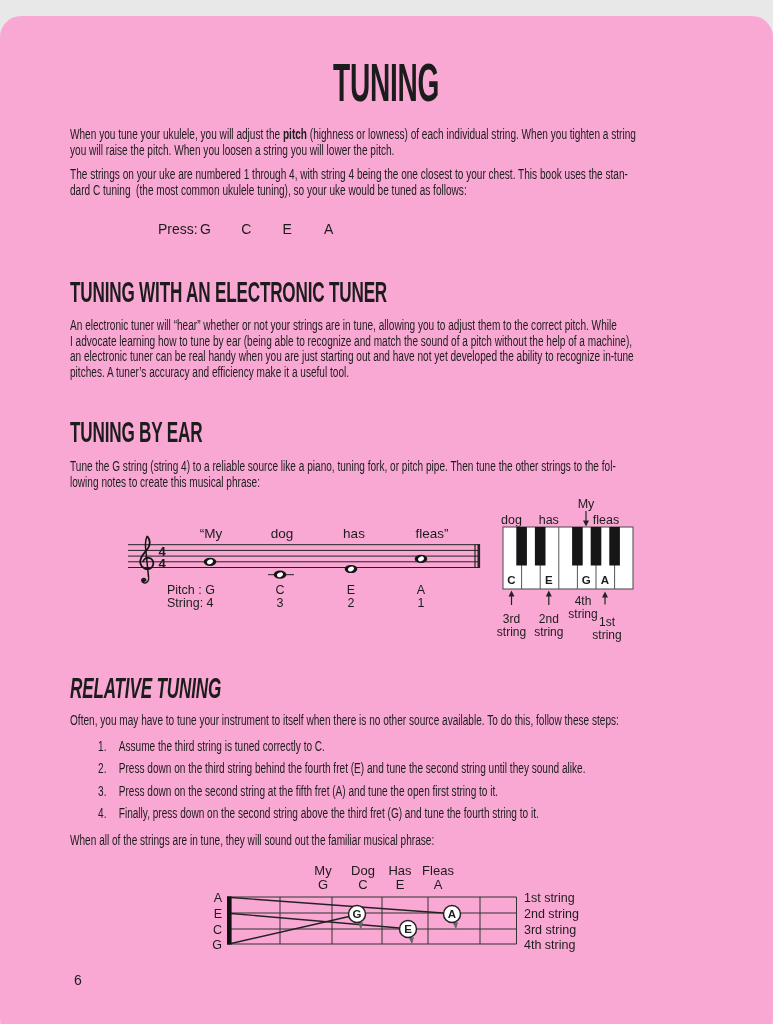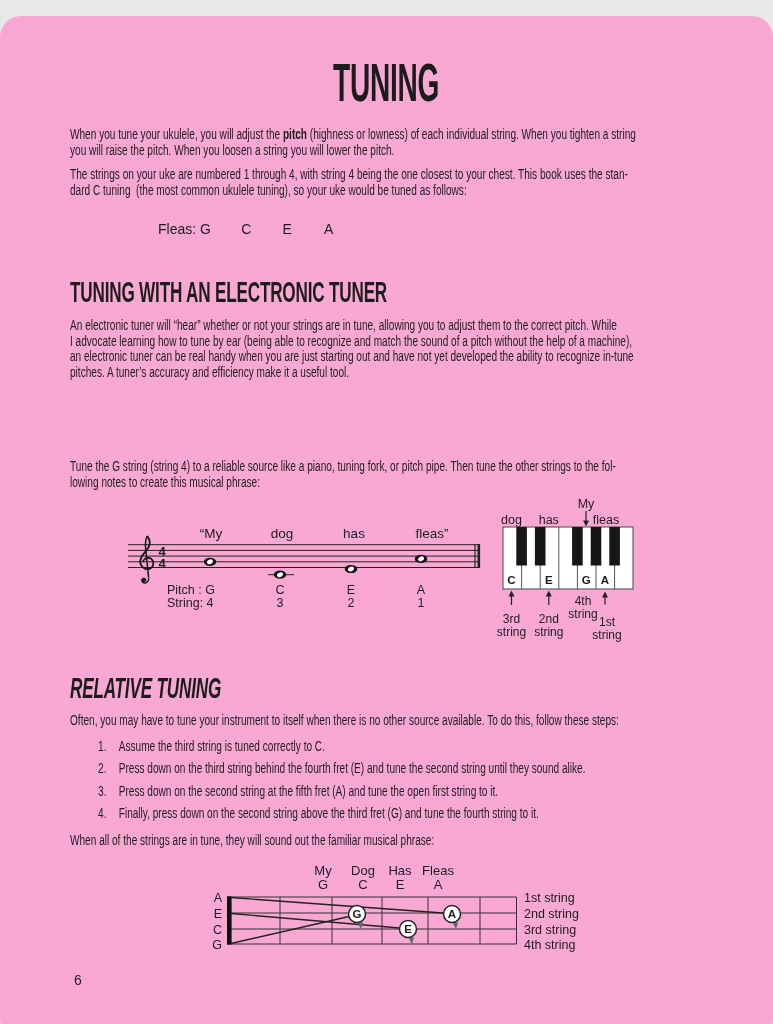--- a/index.html
+++ b/index.html
@@ -37,33 +37,36 @@
     <div class="tl"><span>When you tune your ukulele, you will adjust the </span><b>pitch</b><span> (highness or lowness) of each individual string. When you tighten a string</span></div>
     <div class="tl">you will raise the pitch. When you loosen a string you will lower the pitch.</div>
   </div>
 
   <div class="abs body-text" style="left:70px;top:151px;">
     <div class="tl">The strings on your uke are numbered 1 through 4, with string 4 being the one closest to your chest. This book uses the stan-</div>
     <div class="tl">dard C tuning  (the most common ukulele tuning), so your uke would be tuned as follows:</div>
   </div>
 
   <div class="abs tune-table">
-    <div class="row"><span class="lbl">Fleas:</span><span class="val">G</span><span class="val">C</span><span class="val">E</span><span class="val">A</span></div>
+    <div class="row"><span class="lbl">Press:</span><span class="val">G</span><span class="val">C</span><span class="val">E</span><span class="val">A</span></div>
   </div>
 
   <div class="abs" style="left:70px;top:262px;text-decoration:underline;">
     <span class="h2">TUNING WITH AN ELECTRONIC TUNER</span>
   </div>
   <div class="abs body-text" style="left:70px;top:302px;">
     <div class="tl">An electronic tuner will “hear” whether or not your strings are in tune, allowing you to adjust them to the correct pitch. While</div>
     <div class="tl">I advocate learning how to tune by ear (being able to recognize and match the sound of a pitch without the help of a machine),</div>
     <div class="tl">an electronic tuner can be real handy when you are just starting out and have not yet developed the ability to recognize in-tune</div>
     <div class="tl">pitches. A tuner’s accuracy and efficiency make it a useful tool.</div>
   </div>
 
+  <div class="abs" style="left:70px;top:402px;">
+    <span class="h2">TUNING BY EAR</span>
+  </div>
   <div class="abs body-text" style="left:70px;top:443px;">
     <div class="tl">Tune the G string (string 4) to a reliable source like a piano, tuning fork, or pitch pipe. Then tune the other strings to the fol-</div>
     <div class="tl">lowing notes to create this musical phrase:</div>
   </div>
 
   <svg class="abs" style="left:70px;top:478px;" width="635" height="152" viewBox="0 0 635 152">
 
     <g font-size="13.5">
       <text x="141" y="44" text-anchor="middle">“My</text>
       <text x="212" y="44" text-anchor="middle">dog</text>

